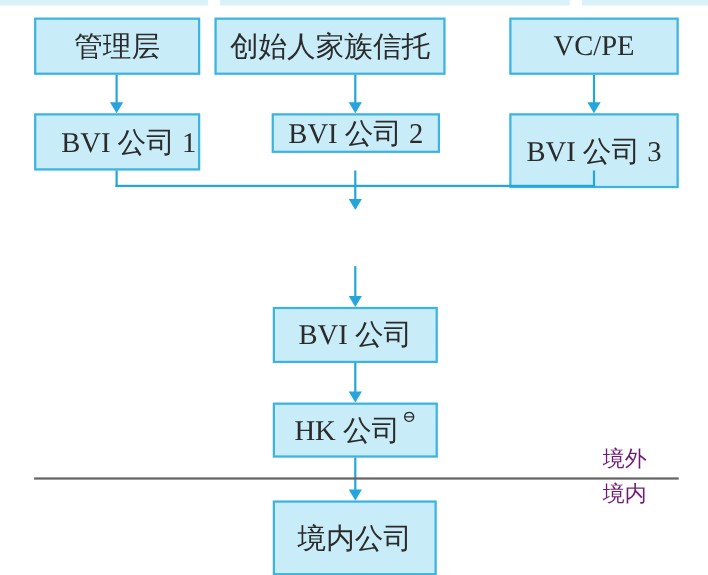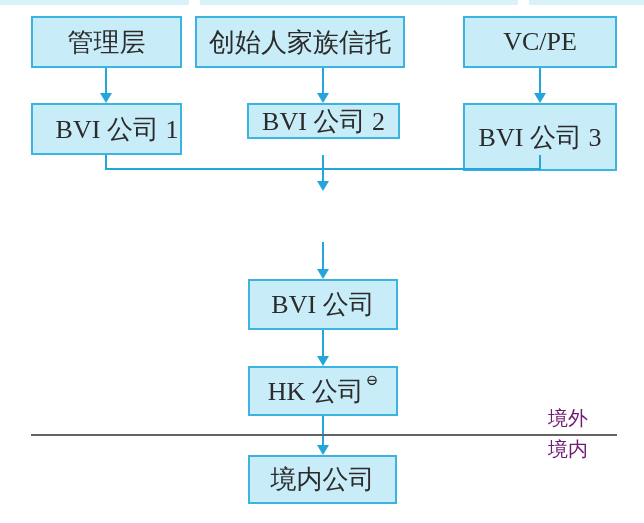--- a/index.html
+++ b/index.html
@@ -83,17 +83,17 @@
       <sup class="fn">⊖</sup>
   </div>
 
   <div class="line" style="left:322px;top:416px;width:2px;height:31px;"></div>
   <div class="head" style="left:317px;top:445px;"></div>
 
   <div class="divider" style="left:31px;top:434px;width:586px;height:1.5px;"></div>
   <div class="region" style="left:548px;top:408px;">境外</div>
   <div class="region" style="left:548px;top:439px;">境内</div>
 
-  <div class="box" style="left:248px;top:455px;width:149px;height:49px;">
+  <div class="box" style="left:248px;top:455px;width:149px;height:68px;">
       <span>境内公司</span>
     </div>
 
 </div>
 
 </body></html>

